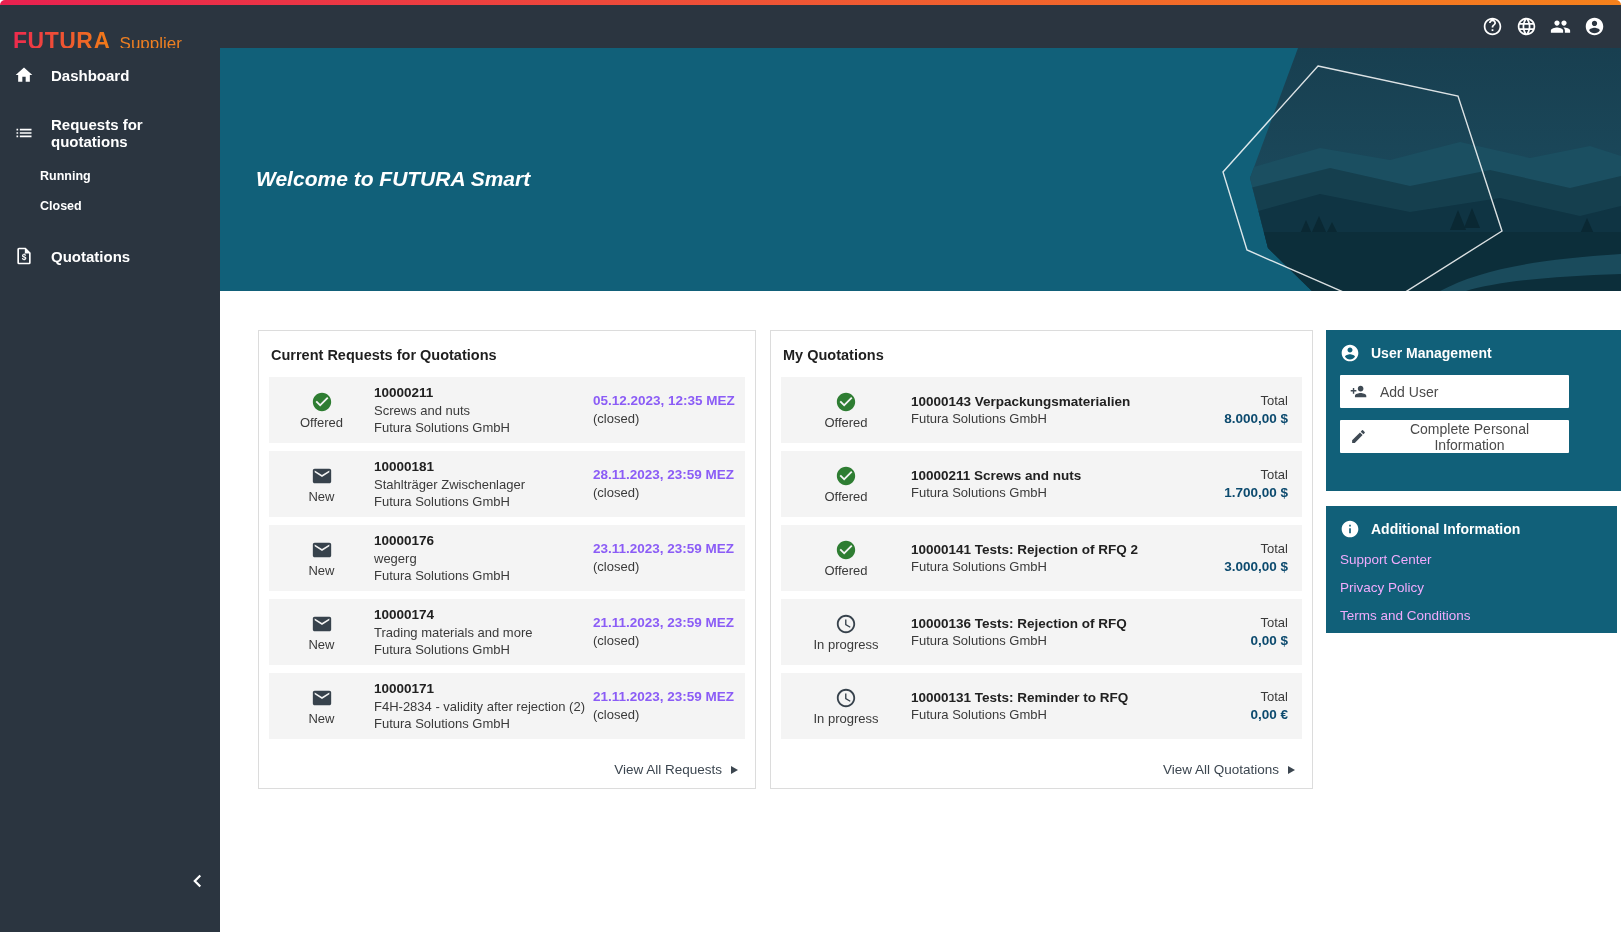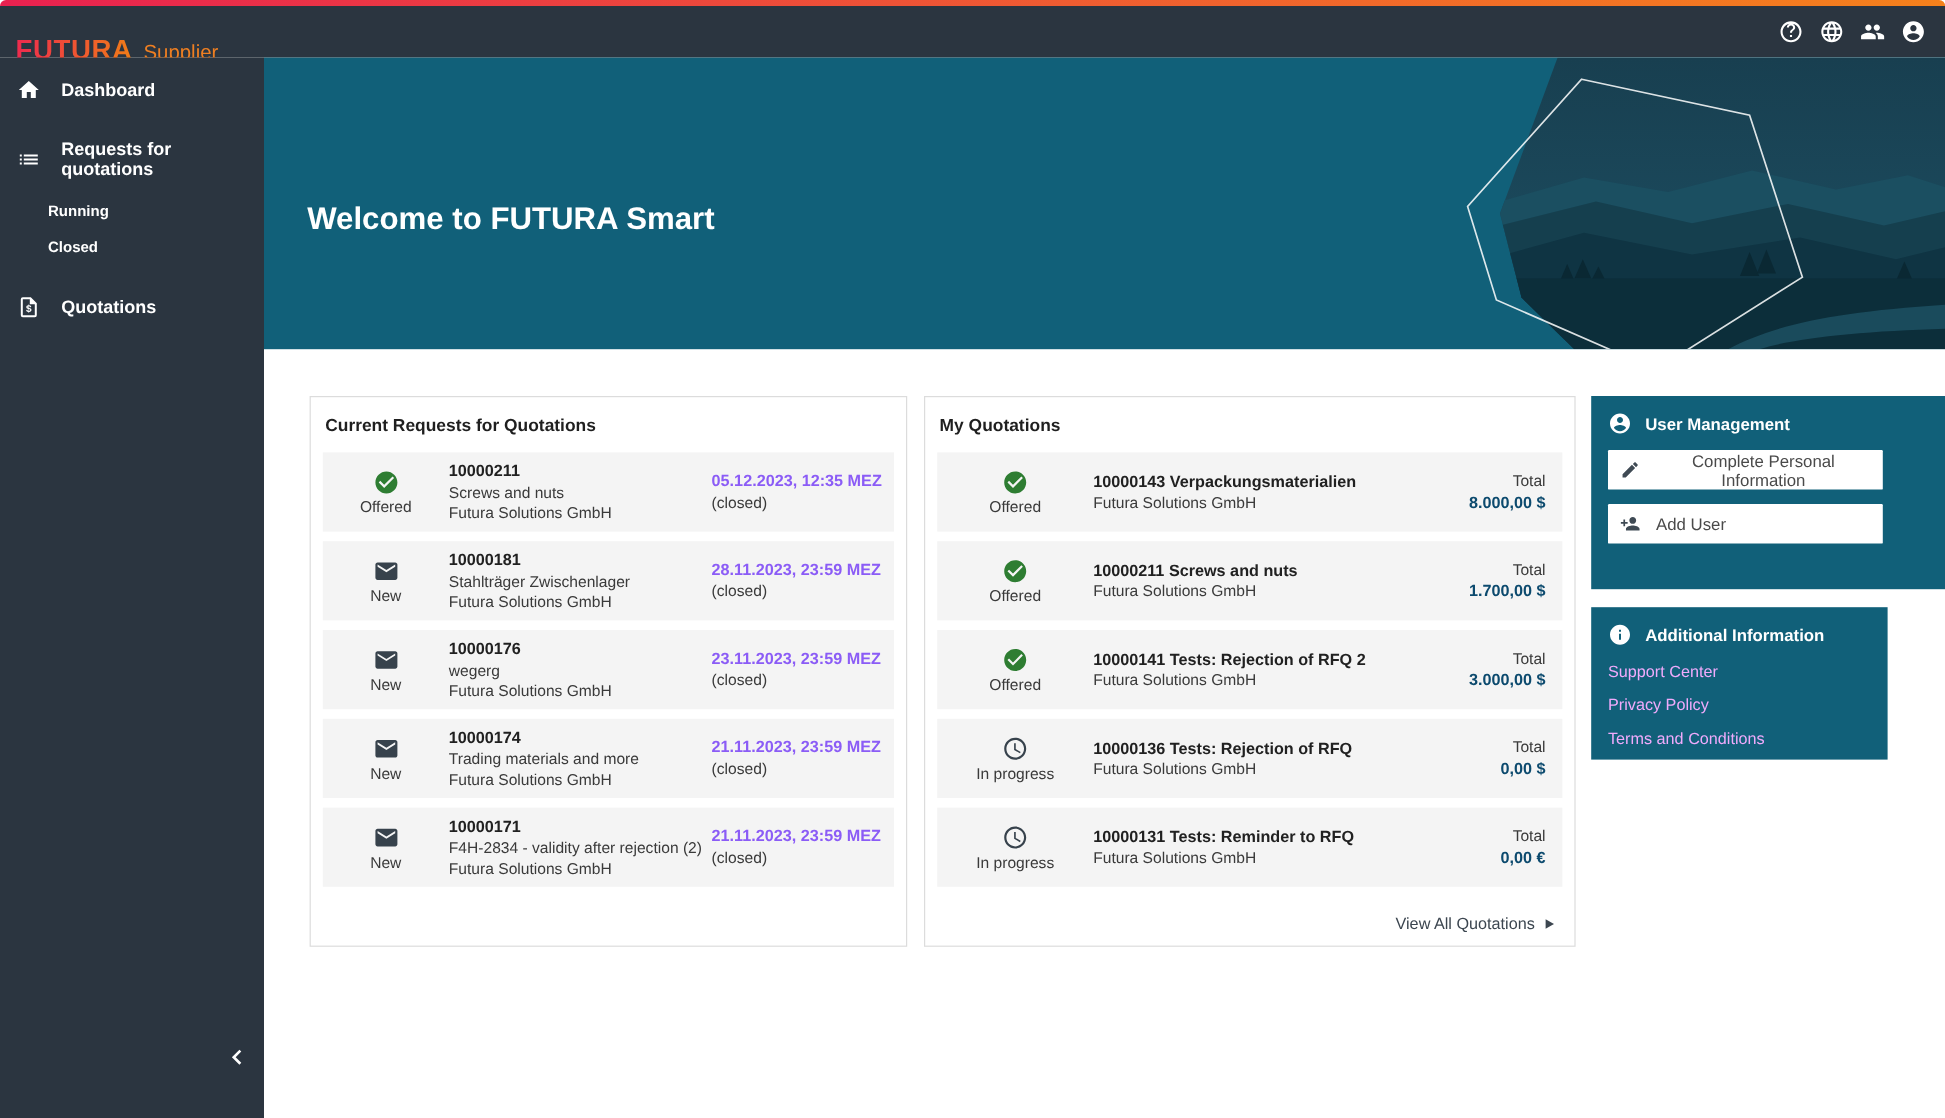--- a/index.html
+++ b/index.html
@@ -32,21 +32,21 @@
   .nav-sub { padding:8px 14px 8px 40px; color:#fff; font-size:12.5px; font-weight:600; cursor:pointer; }
   #nav-dashboard { margin-top:6px; }
   #nav-rfq { margin-top:9px; }
   #nav-quotations { margin-top:14px; }
   #collapse-btn { position:absolute; left:183px; top:818px; width:30px; height:30px;
     display:flex; align-items:center; justify-content:center; cursor:pointer; }
   #collapse-btn svg { width:22px; height:22px; fill:none; stroke:#fff; stroke-width:2.4; }
 
   
   #hero { left:220px; top:48px; width:1401px; height:243px; background:#116079; overflow:hidden; }
-  #hero-title { position:absolute; left:36px; top:119px; color:#fff; font-size:26px; font-weight:700; }
+  #hero-title { position:absolute; left:36px; top:119px; color:#fff; font-size:21px; font-weight:700;font-style:italic; }
   #hero-art { position:absolute; right:0; top:0; }
 
   
   .card { background:#fff; border:1px solid #dcdcdc; }
   #requests-card { left:258px; top:330px; width:498px; height:459px; }
   #quotations-card { left:770px; top:330px; width:543px; height:459px; }
   .card-title { padding:16px 12px 14px 12px; font-size:14.5px; font-weight:700; color:#1f1f1f; }
   .rows { margin:0 10px; }
   .lrow { background:#f4f4f4; height:66px; margin-bottom:8px; display:flex; align-items:center; cursor:pointer; }
   .status-col { width:105px; flex:0 0 auto; display:flex; flex-direction:column; align-items:center; }
@@ -64,21 +64,21 @@
   .total-amount { font-size:13.5px; font-weight:700; color:#0c4a6e; }
   .card-footer { display:flex; justify-content:flex-end; align-items:center; gap:9px;
     padding:15px 17px 0 0; cursor:pointer; }
   .card-footer span { font-size:13.5px; color:#3c4650; }
   .caret-right { width:0; height:0; border-left:7px solid #3c4650;
     border-top:4.5px solid transparent; border-bottom:4.5px solid transparent; }
 
   
   .teal-card { background:#116079; color:#fff; padding:13px 14px; }
   #um-card { left:1326px; top:330px; width:306px; height:161px; }
-  #ai-card { left:1326px; top:506px; width:247px; height:127px; }
+  #ai-card { left:1326px; top:506px; width:291px; height:127px; }
   .teal-head { display:flex; align-items:center; gap:11px; font-size:14px; font-weight:700; }
   .teal-head svg { width:20px; height:20px; fill:#fff; flex:0 0 auto; }
   .white-btn { margin-top:12px; height:33px; background:#fff; border:none; width:229px;
     display:flex; align-items:center; gap:13px; padding:0 10px; cursor:pointer; border-radius:1px; }
   .white-btn svg { width:17px; height:17px; fill:#3f4a54; flex:0 0 auto; }
   .white-btn span { font-size:14px; color:#4a4a4a; }
   .info-link { display:block; margin-top:13px; font-size:13.5px; color:#f0abfc; cursor:pointer; }
 </style>
 </head>
 <body>
@@ -269,20 +269,24 @@
       <div class="row-id">10000171</div>
       <div class="row-desc">F4H-2834 - validity after rejection (2)</div>
       <div class="row-company">Futura Solutions GmbH</div>
     </div>
     <div class="date-col">
       <div class="row-date">21.11.2023, 23:59 MEZ</div>
       <div class="row-datenote">(closed)</div>
     </div>
   </div>
 </div>
+  <div class="card-footer">
+    <span>View All Requests</span>
+    <i class="caret-right"></i>
+  </div>
 </div>
 
 <div id="quotations-card" class="card abs">
   <div class="card-title">My Quotations</div>
   <div class="rows">
   <div class="lrow">
     <div class="status-col">
       <svg viewBox="0 0 24 24">
             <path fill="#2e7d32" d="M12 2C6.48 2 2 6.48 2 12s4.48 10 10 10 10-4.48 10-10S17.52 2 12 2zm-2 15l-5-5 1.41-1.41L10 14.17l7.59-7.59L19 8l-9 9z"></path>
           </svg>
@@ -379,29 +383,29 @@
 
 <div id="um-card" class="teal-card abs">
   <div class="teal-head">
     <svg viewBox="0 0 24 24">
         <path d="M12 2C6.48 2 2 6.48 2 12s4.48 10 10 10 10-4.48 10-10S17.52 2 12 2zm0 3.5c1.66 0 3 1.34 3 3s-1.34 3-3 3-3-1.34-3-3 1.34-3 3-3zm0 14.2c-2.5 0-4.71-1.28-6-3.22.03-1.99 4-3.08 6-3.08 1.99 0 5.97 1.09 6 3.08-1.29 1.94-3.5 3.22-6 3.22z"></path>
       </svg>
     <span>User Management</span>
   </div>
   <button class="white-btn">
     <svg viewBox="0 0 24 24">
-        <path d="M3 17.25V21h3.75L17.81 9.94l-3.75-3.75L3 17.25zM20.71 7.04c.39-.39.39-1.02 0-1.41l-2.34-2.34a.9959.9959 0 0 0-1.41 0l-1.83 1.83 3.75 3.75 1.83-1.83z"></path>
-      </svg>
-    <span>Complete Personal Information</span>
+        <path d="M15 12c2.21 0 4-1.79 4-4s-1.79-4-4-4-4 1.79-4 4 1.79 4 4 4zm-9-2V7H4v3H1v2h3v3h2v-3h3v-2H6zm9 4c-2.67 0-8 1.34-8 4v2h16v-2c0-2.66-5.33-4-8-4z"></path>
+      </svg>
+    <span>Add User</span>
   </button>
   <button class="white-btn">
     <svg viewBox="0 0 24 24">
-        <path d="M15 12c2.21 0 4-1.79 4-4s-1.79-4-4-4-4 1.79-4 4 1.79 4 4 4zm-9-2V7H4v3H1v2h3v3h2v-3h3v-2H6zm9 4c-2.67 0-8 1.34-8 4v2h16v-2c0-2.66-5.33-4-8-4z"></path>
-      </svg>
-    <span>Add User</span>
+        <path d="M3 17.25V21h3.75L17.81 9.94l-3.75-3.75L3 17.25zM20.71 7.04c.39-.39.39-1.02 0-1.41l-2.34-2.34a.9959.9959 0 0 0-1.41 0l-1.83 1.83 3.75 3.75 1.83-1.83z"></path>
+      </svg>
+    <span>Complete Personal Information</span>
   </button>
 </div>
 
 <div id="ai-card" class="teal-card abs">
   <div class="teal-head">
     <svg viewBox="0 0 24 24">
         <path d="M12 2C6.48 2 2 6.48 2 12s4.48 10 10 10 10-4.48 10-10S17.52 2 12 2zm1 15h-2v-6h2v6zm0-8h-2V7h2v2z"></path>
       </svg>
     <span>Additional Information</span>
   </div>

